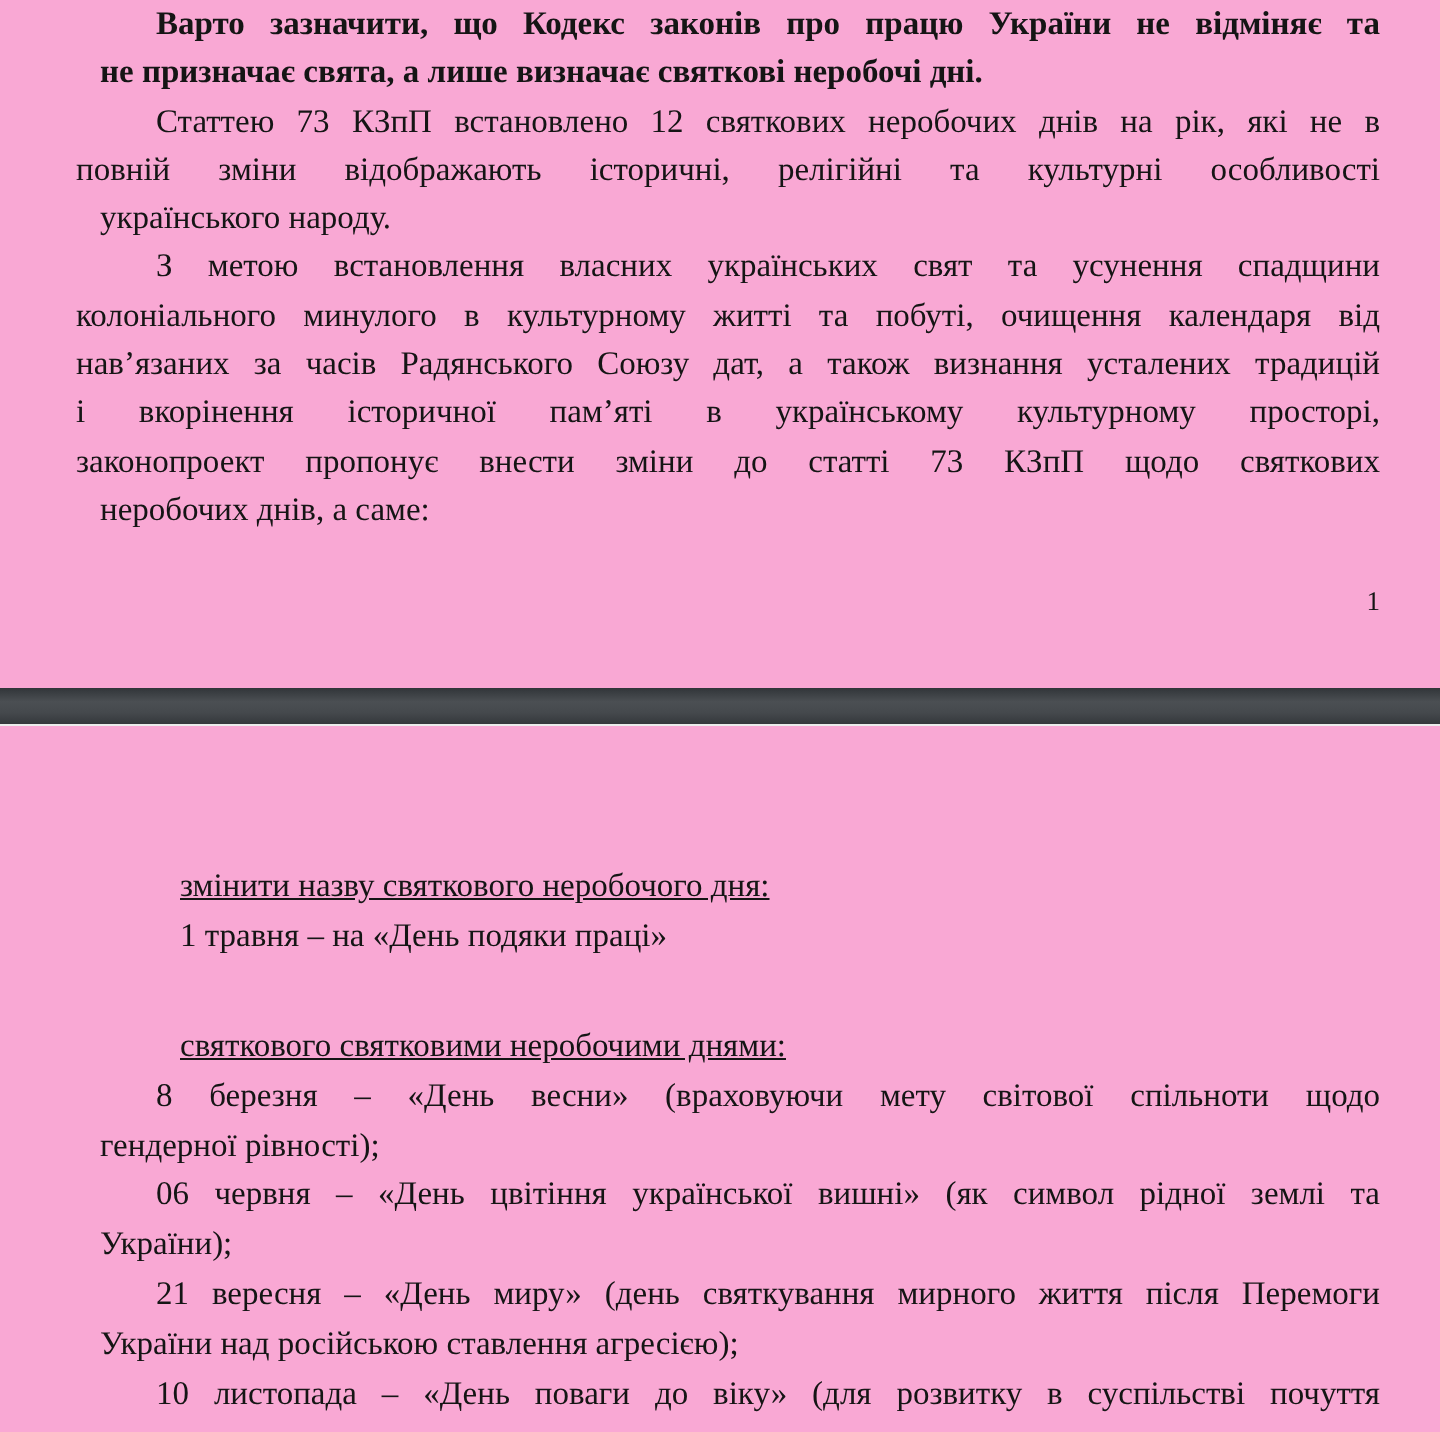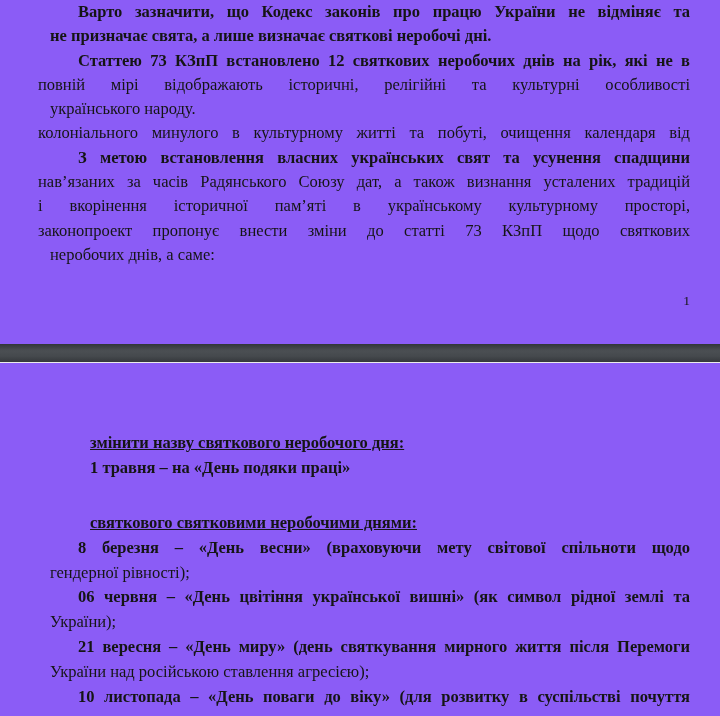--- a/index.html
+++ b/index.html
@@ -14,21 +14,21 @@
     font-family: "Liberation Serif", serif;
     color: #151515;
   }
   .viewer {
     width: 720px;
     height: 716px;
     display: flex;
     flex-direction: column;
   }
   .page {
-    background: #8b5cf6;
+    background: #f9a8d4;
     box-sizing: border-box;
     padding-left: 38px;
     padding-right: 30px;
   }
   .page-1 {
     height: 345px;
     padding-top: 0;
   }
   .page-2 {
     height: 353px;
@@ -48,21 +48,20 @@
   }
   .page-2 .ln {
     line-height: 24.8px;
   }
   .ln.end {
     text-align-last: left;
     margin-left: 12px;
   }
   .ln.ind {
     text-indent: 40px;
-    font-weight: bold;
   }
   .ln.bold {
     font-weight: bold;
   }
   .ln.underlined {
     text-decoration: underline;
   }
   .gap {
     height: 30px;
   }
@@ -81,27 +80,27 @@
 
   <div class="page page-1">
 
     <div>
       <div class="ln bold ind">Варто зазначити, що Кодекс законів про працю України не відміняє та</div>
       <div class="ln bold end">не призначає свята, а лише визначає святкові неробочі дні.</div>
     </div>
 
     <div>
       <div class="ln ind">Статтею 73 КЗпП встановлено 12 святкових неробочих днів на рік, які не в</div>
-      <div class="ln">повній мірі відображають історичні, релігійні та культурні особливості</div>
+      <div class="ln">повній зміни відображають історичні, релігійні та культурні особливості</div>
       <div class="ln end">українського народу.</div>
     </div>
 
     <div>
+      <div class="ln ind">З метою встановлення власних українських свят та усунення спадщини</div>
       <div class="ln">колоніального минулого в культурному житті та побуті, очищення календаря від</div>
-      <div class="ln ind">З метою встановлення власних українських свят та усунення спадщини</div>
       <div class="ln">нав’язаних за часів Радянського Союзу дат, а також визнання усталених традицій</div>
       <div class="ln">і вкорінення історичної пам’яті в українському культурному просторі,</div>
       <div class="ln">законопроект пропонує внести зміни до статті 73 КЗпП щодо святкових</div>
       <div class="ln end">неробочих днів, а саме:</div>
     </div>
 
     <div class="page-number">1</div>
   </div>
 
   <div class="page-separator"></div>

